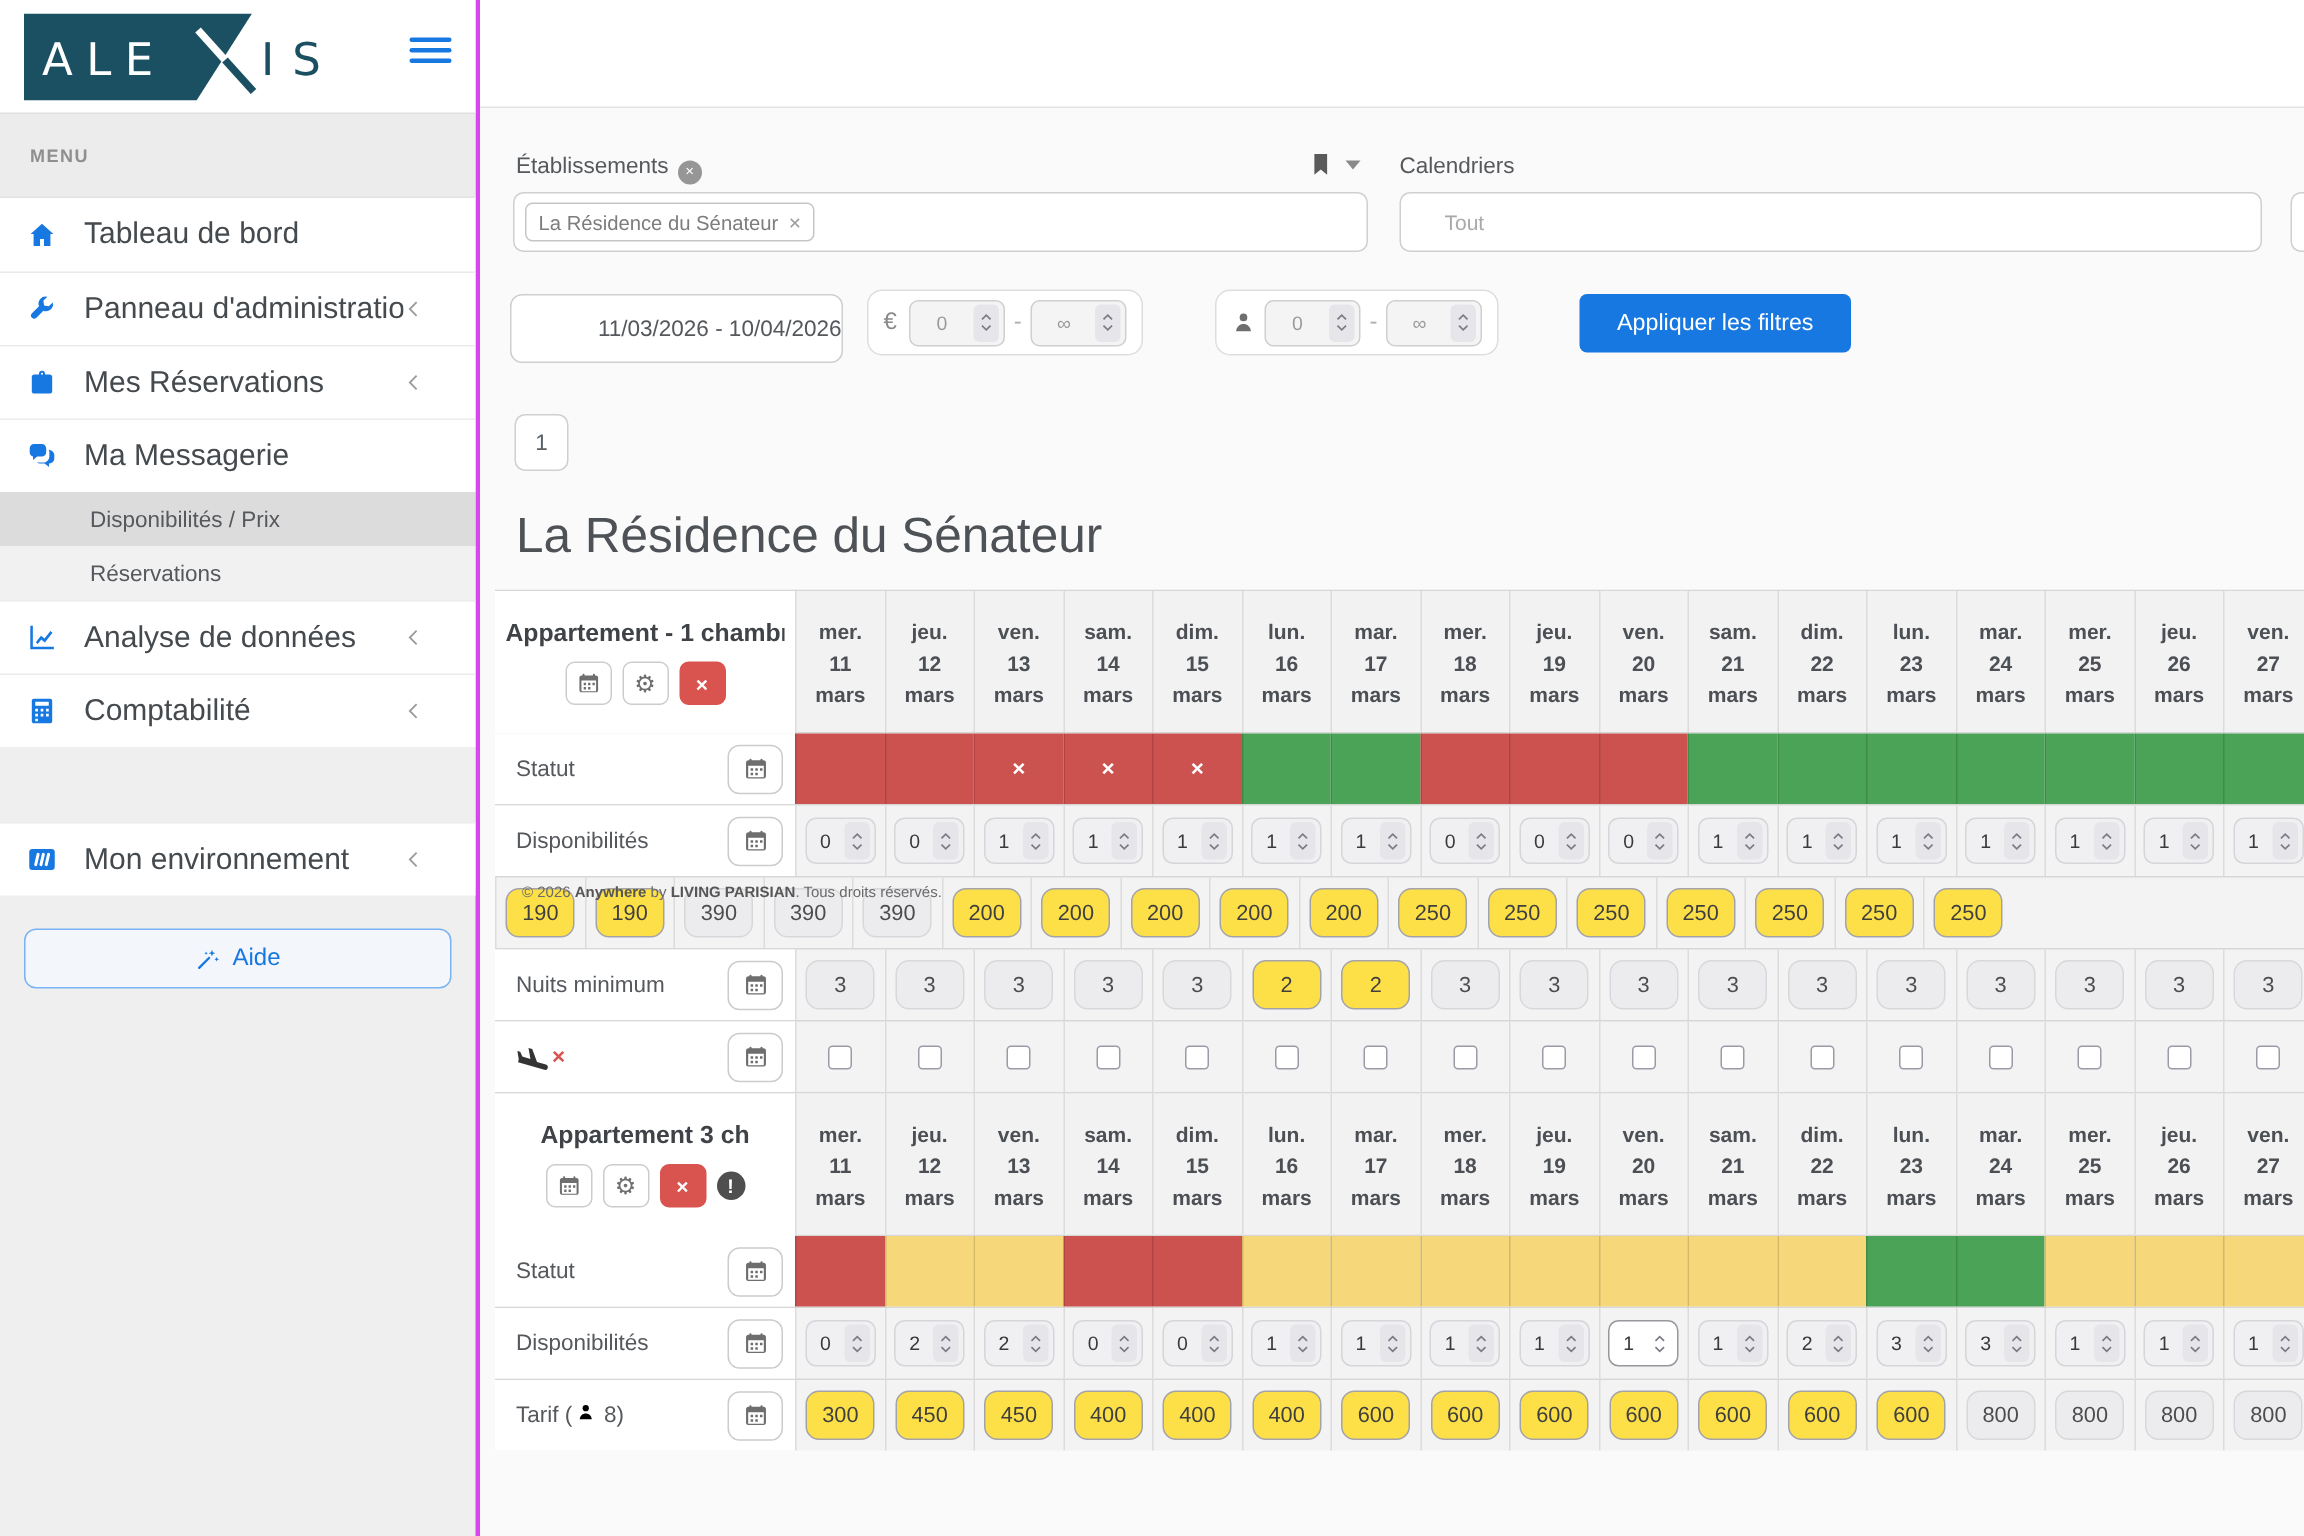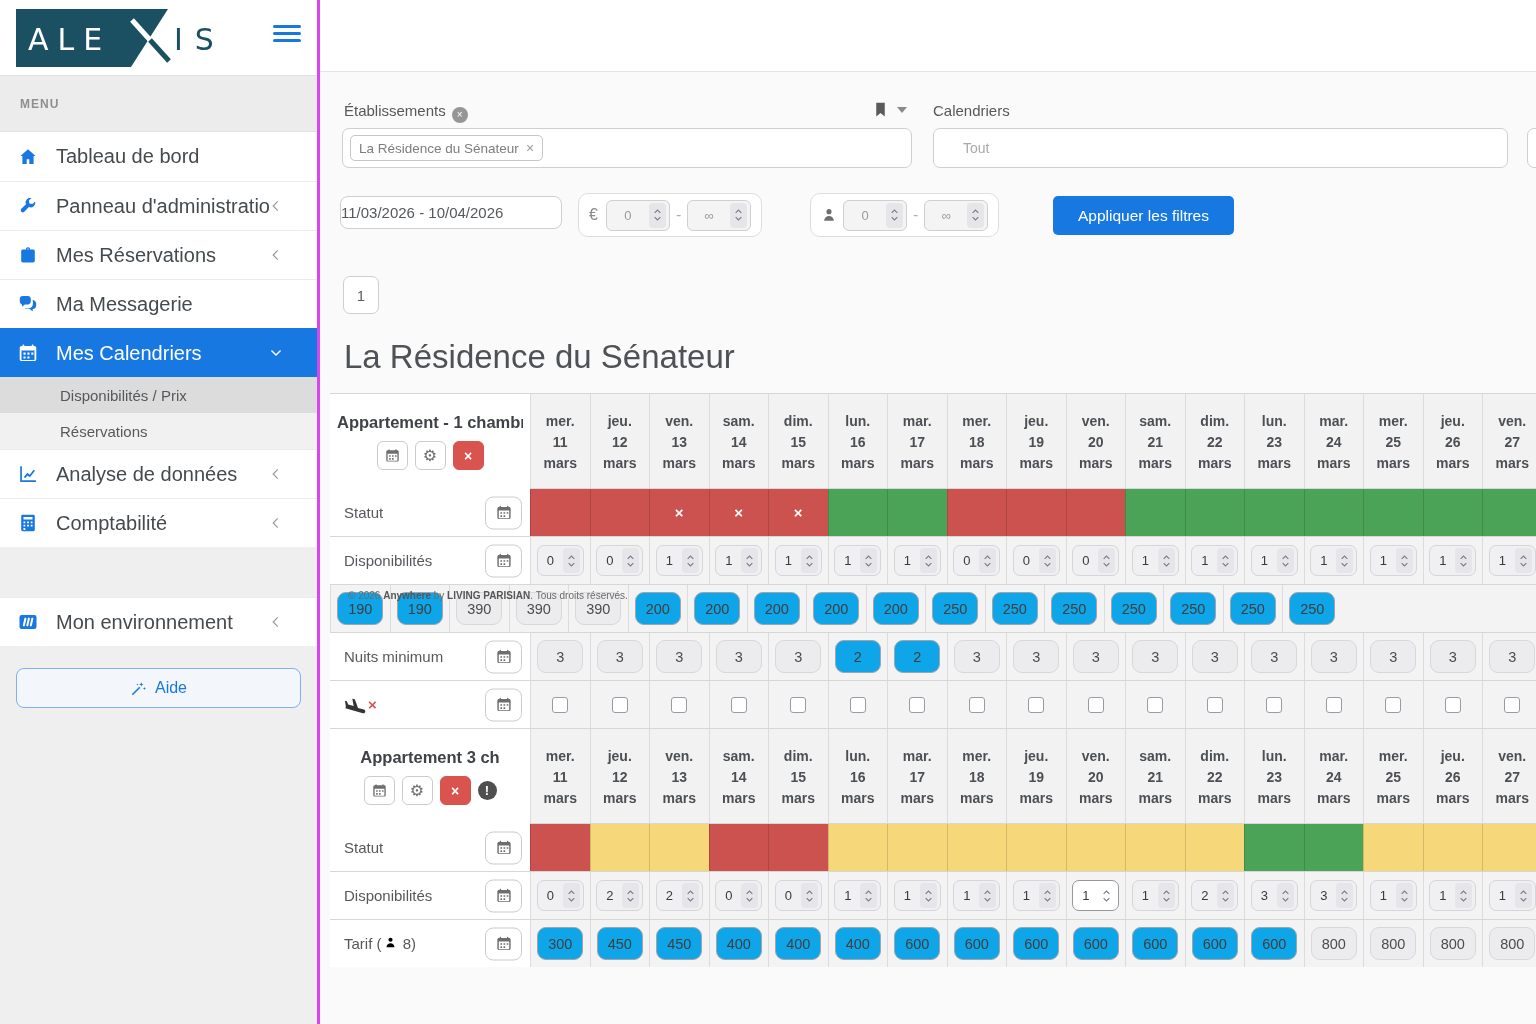--- a/index.html
+++ b/index.html
@@ -44,21 +44,21 @@
 
   .tbox { position:absolute; background:#fff; border:1px solid #cfcfcf; border-radius:7px; }
   .estab-box { left:22px; top:128px; width:570px; height:40px; display:flex; align-items:center; padding:0 7px; }
   .chip { display:inline-flex; align-items:center; gap:7px; border:1px solid #c6c6c6; border-radius:5px; height:26px; padding:0 8px;
           font-size:13.5px; color:#7d7d7d; background:#fff; }
   .chip .x { color:#9a9a9a; font-size:14px; cursor:pointer; }
   .typo-input { left:613px; top:128px; width:575px; height:40px; font-size:14px; color:#444; padding:0 29px; font-family:"Liberation Sans",sans-serif; }
   .typo-input::placeholder { color:#a9a9a9; }
   .cut-input { left:1207px; top:128px; width:60px; height:40px; }
 
-  .date-input { left:20px; top:196px; width:222px; height:33px; font-size:15px; color:#55585c; text-align:left; font-family:"Liberation Sans",sans-serif; border-radius:8px; }
+  .date-input { left:20px; top:196px; width:222px; height:46px; font-size:15px; color:#55585c; text-align:right; font-family:"Liberation Sans",sans-serif; border-radius:8px; }
   .fgroup { position:absolute; top:193px; height:44px; background:#fff; border:1px solid #dedede; border-radius:10px;
             display:flex; align-items:center; padding:0 10px; gap:6px; }
   .fgroup .sym { font-size:16px; color:#8a8a8a; margin-right:2px; }
   .fgroup .ic { width:16px; height:16px; color:#6f6f6f; }
   .fgroup .dash { color:#b0b0b0; }
   .fspin { width:64px; height:31px; border:1px solid #cfcfcf; border-radius:6px; background:#f4f4f5; display:flex; align-items:center; overflow:hidden; }
   .fspin .num { flex:1; text-align:center; font-size:13px; color:#9a9a9a; }
   .arrs { width:17px; height:25px; margin-right:3px; border-radius:4px; background:#e6e6ea; display:flex; flex-direction:column;
           align-items:center; justify-content:center; gap:2px; cursor:pointer; }
   .arrs svg { width:9px; height:5px; stroke:#7c7c86; fill:none; stroke-width:1.6; display:block; }
@@ -93,21 +93,21 @@
   .rl-calbtn .ic { width:16px; height:16px; }
   .st-cell { border-left:1px solid rgba(0,0,0,0.14); color:#fff; font-weight:700; font-size:15px; }
   .st-r { background:#cc5250; } .st-g { background:#4aa356; } .st-y { background:#f6d77a; }
   .spin { width:47px; height:31px; border:1px solid #d5d5da; border-radius:7px; background:#f0f0f2; display:flex; align-items:center;
           overflow:hidden; cursor:pointer; }
   .spin .num { flex:1; text-align:center; font-size:13px; color:#3a3a3a; }
   .spin.focus { background:#fff; border:1.5px solid #97979d; }
   .spin.focus .arrs { background:#fff; }
   .vinput { width:46px; height:33px; border-radius:9px; display:flex; align-items:center; justify-content:center; font-size:14.5px;
             color:#3f3f3f; cursor:text; }
-  .vinput.bordered { background:#0ea5e9; border:1.5px solid #a3a3a9; }
+  .vinput.bordered { background:#fde047; border:1.5px solid #a3a3a9; }
   .vinput.flat { background:#ececee; border:1px solid #d8d8dc; color:#4c4c4c; }
   .cbx { width:16px; height:16px; border:1.5px solid #9a9aa8; border-radius:3px; background:#fff; cursor:pointer; }
   .restrict-lbl { display:flex; align-items:center; gap:2px; }
   .restrict-lbl .ic { width:22px; height:22px; color:#343434; }
   .red-x { color:#d9534f; font-weight:700; font-size:15px; }
   .tarif-person { width:13px; height:13px; color:#8a8a8a; display:inline-block; margin:0 2px; }
 
   .footer { position:absolute; left:12px; top:590px; font-size:10px; color:#6a6a6a;margin-left:16px; }
   .footer b { color:#565656; }
 </style>
@@ -170,33 +170,20 @@
           </span>
         </div>
         <div class="side-item">
           <span class="ic">
             <svg viewBox="0 0 20 20">
               <path d="M1.8 4.9C1.8 3.3 3.1 2 4.7 2h5.2c1.6 0 2.9 1.3 2.9 2.9v2.6c0 1.6-1.3 2.9-2.9 2.9H6.8L4 12.7v-2.3C2.7 10.1 1.8 8.9 1.8 7.5z"></path>
               <path d="M14.2 5.9c2.2.1 4 1.6 4 3.5v2.3c0 1.8-1.5 3.3-3.3 3.3h-.2v2.4l-3-2.4H8.6c-.8 0-1.5-.2-2.1-.6h4.1c2.5 0 4.3-1.9 4.3-4.3V7.2c0-.5-.3-.9-.7-1.3z"></path>
             </svg>
           </span>
           <span class="lbl">Ma Messagerie</span>
-        </div>
-        <div class="side-item active">
-          <span class="ic">
-            <svg viewBox="0 0 20 20">
-              <path fill-rule="evenodd" d="M5.4 1.6c.5 0 .9.4.9.9V3h7.4v-.5a.9.9 0 1 1 1.8 0V3h.9c1 0 1.9.8 1.9 1.9v11.3c0 1-.8 1.9-1.9 1.9H3.6c-1 0-1.9-.8-1.9-1.9V4.9c0-1 .8-1.9 1.9-1.9h.9v-.5c0-.5.4-.9.9-.9zM3.5 7.5v9.6h13V7.5zm2 2.1h2.1v2.1H5.5zm3.9 0h2.1v2.1H9.4zm3.9 0h2.1v2.1h-2.1zM5.5 13.4h2.1v2.1H5.5zm3.9 0h2.1v2.1H9.4z"></path>
-            </svg>
-          </span>
-          <span class="lbl">Mes Calendriers</span>
-          <span class="ic chev">
-            <svg viewBox="0 0 20 20">
-              <polyline points="3.5,6.5 10,13 16.5,6.5" fill="none" stroke="currentColor" stroke-width="2"></polyline>
-            </svg>
-          </span>
         </div>
         <div class="sub-item active">
           <span>Disponibilités / Prix</span>
         </div>
         <div class="sub-item">
           <span>Réservations</span>
         </div>
         <div class="side-item">
           <span class="ic">
             <svg viewBox="0 0 20 20">

